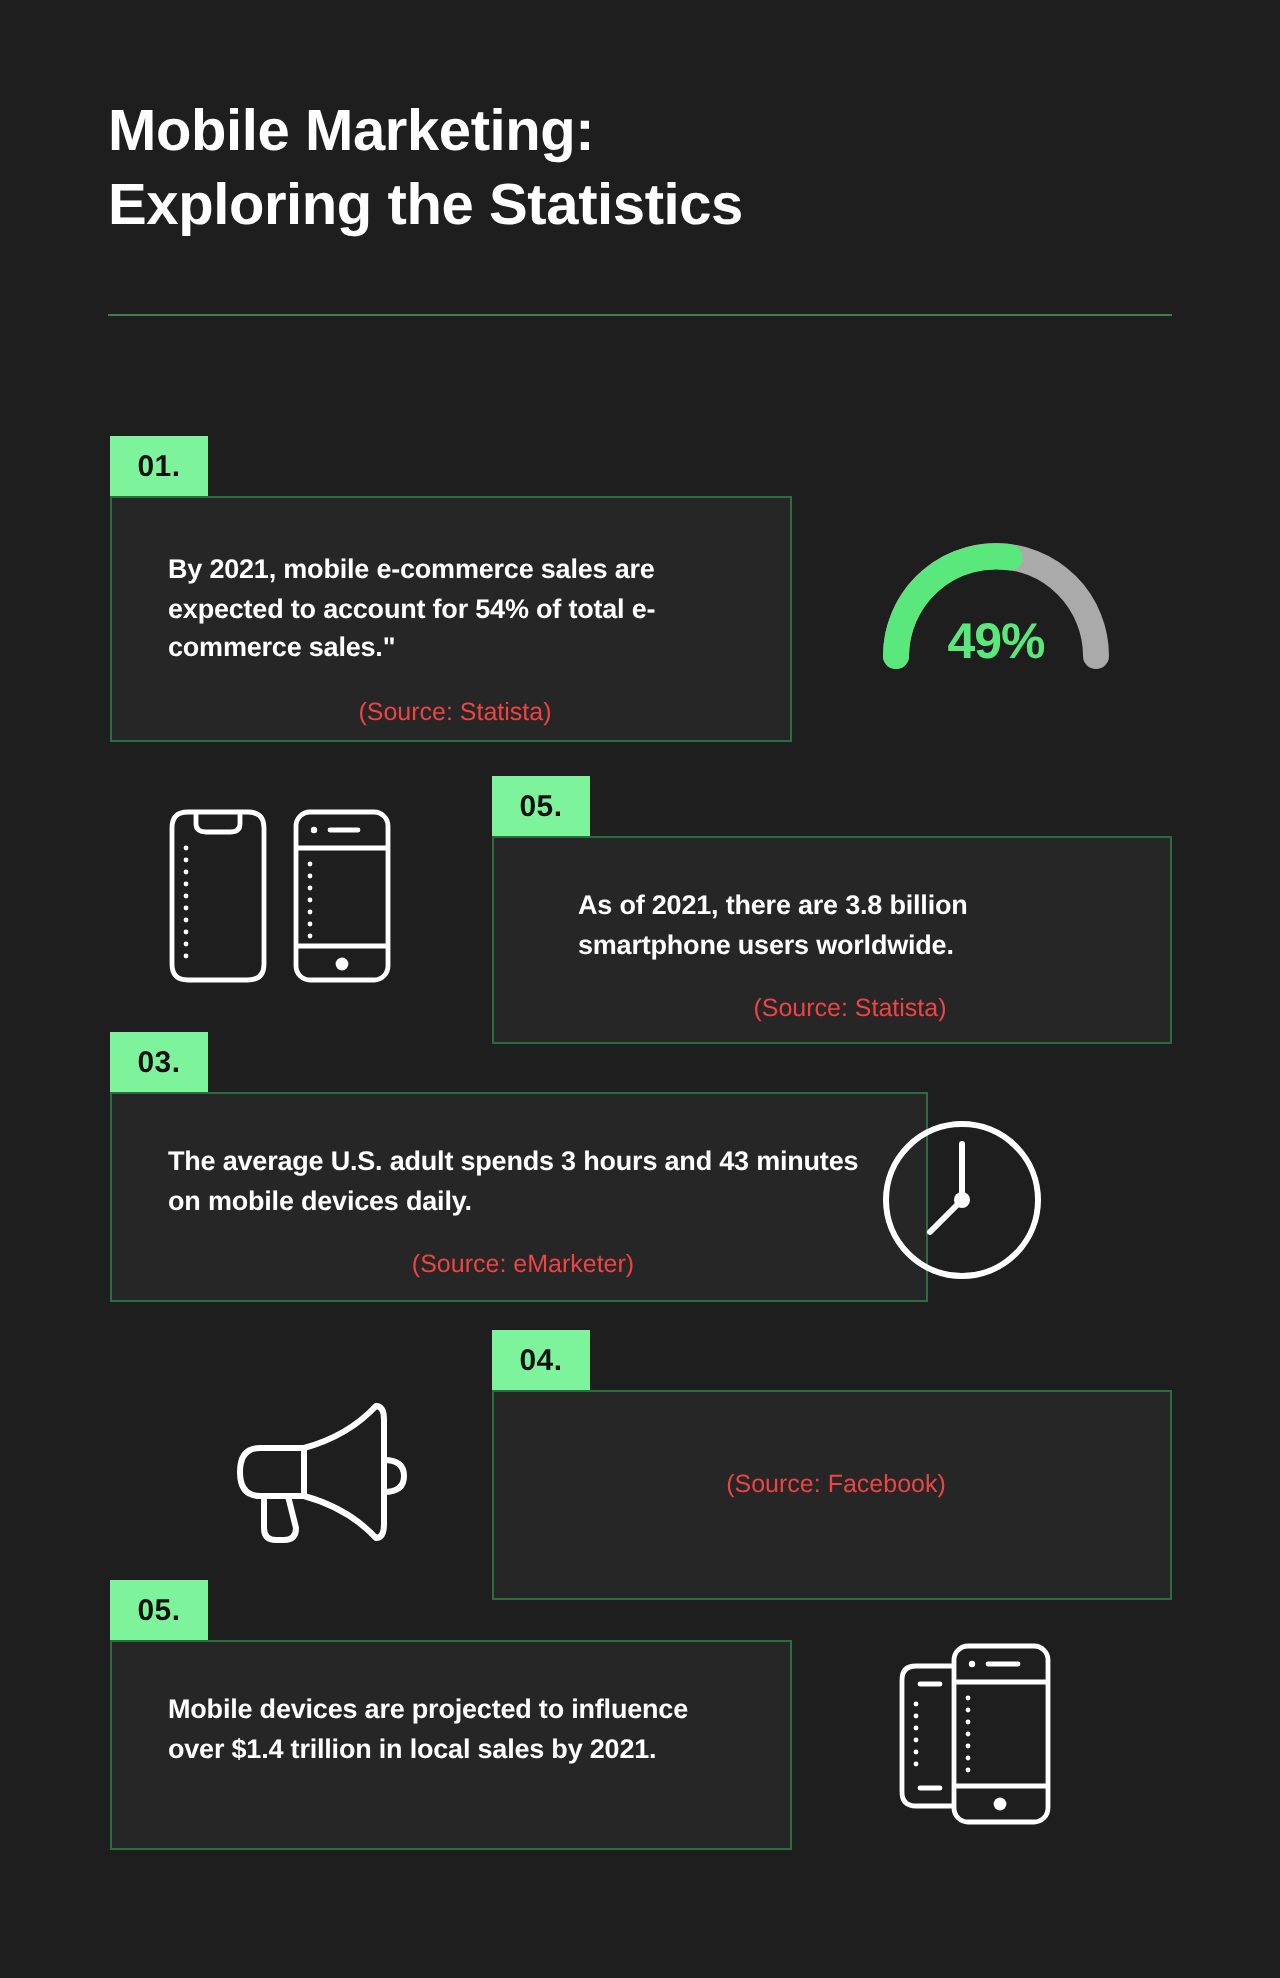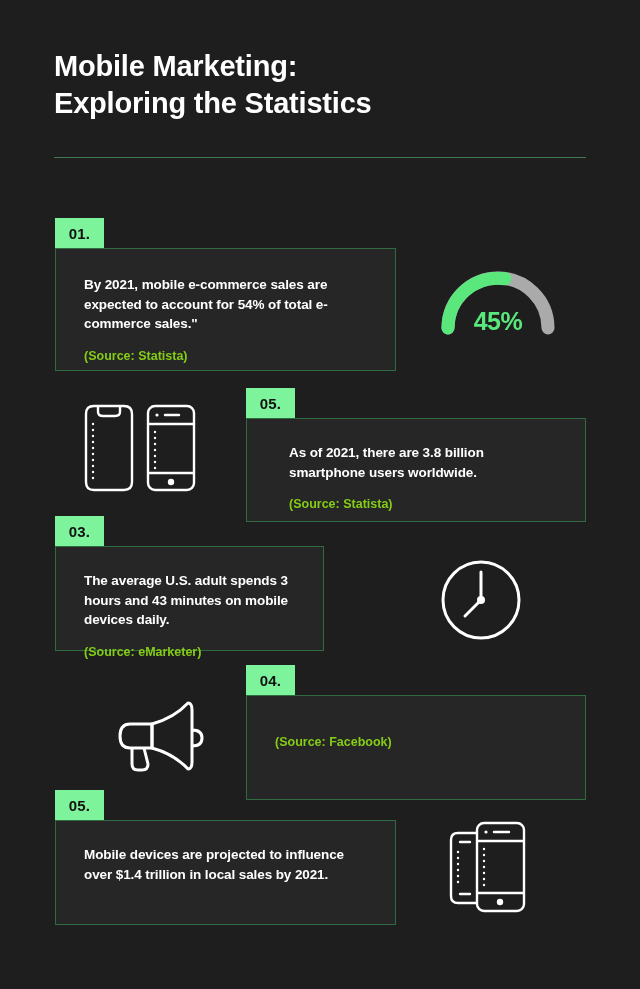--- a/index.html
+++ b/index.html
@@ -57,25 +57,26 @@
   }
   .stat-text {
     color: #ffffff;
     font-size: 13.5px;
     font-weight: bold;
     line-height: 1.45;
     margin: 0;
     letter-spacing: -0.1px;
   }
   .stat-source {
-    color: #84cc16;
+    color: #ef4444;
     font-size: 12.5px;
-    font-weight: bold;
+    font-weight: normal;
     line-height: 1.4;
     margin: 14px 0 0 0;
+    text-align: center;
   }
 
   .badge {
     position: absolute;
     background: #7df49b;
     color: #111111;
     font-size: 15px;
     font-weight: bold;
     letter-spacing: 0.2px;
     display: flex;
@@ -133,21 +134,21 @@
     </div>
   </div>
 
   <div class="gauge" style="left:434px; top:258px; width:128px; height:80px;">
     <svg width="128" height="80" viewBox="0 0 128 80">
 
       <path d="M 14 70 A 50 50 0 0 1 114 70" fill="none" stroke="#aaaaaa" stroke-width="13" stroke-linecap="round"></path>
 
       <path d="M 14 70 A 50 50 0 0 1 70.9 20.7" fill="none" stroke="#5ae87d" stroke-width="13" stroke-linecap="round"></path>
     </svg>
-    <div class="gauge-label">45%</div>
+    <div class="gauge-label">49%</div>
   </div>
 
   <div class="badge" style="left:246px; top:388px;">
     <span>05.</span>
   </div>
   <div class="card" style="left:246px; top:418px; width:340px; height:104px;">
     <div class="card-inner" style="padding-left:42px; padding-top:24px;">
       <p class="stat-text">As of 2021, there are 3.8 billion smartphone users worldwide.</p>
       <p class="stat-source">(Source: Statista)</p>
     </div>
@@ -185,21 +186,21 @@
         <path d="M77 54 L77 54"></path>
           <path d="M77 60 L77 60"></path>
         <path d="M77 66 L77 66"></path>
       </g>
     </svg>
   </div>
 
   <div class="badge" style="left:55px; top:516px;">
     <span>03.</span>
   </div>
-  <div class="card" style="left:55px; top:546px; width:269px; height:105px;">
+  <div class="card" style="left:55px; top:546px; width:409px; height:105px;">
     <div class="card-inner" style="padding-top:24px;">
       <p class="stat-text">The average U.S. adult spends 3 hours and 43 minutes on mobile devices daily.</p>
       <p class="stat-source">(Source: eMarketer)</p>
     </div>
   </div>
 
   <div class="icon-box" style="left:438px; top:557px; width:86px; height:86px;">
     <svg width="86" height="86" viewBox="0 0 86 86" fill="none" stroke="#ffffff" stroke-width="3">
       <circle cx="43" cy="43" r="38"></circle>
       <line x1="43" y1="43" x2="43" y2="15" stroke-linecap="round"></line>

